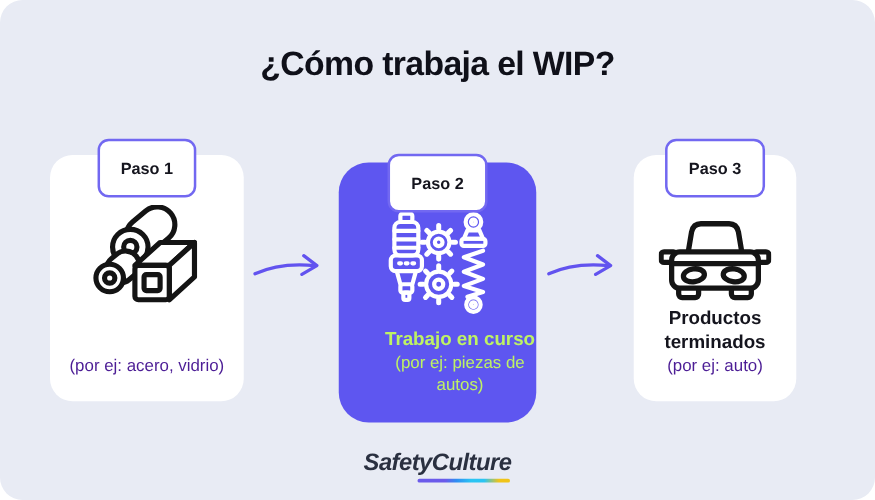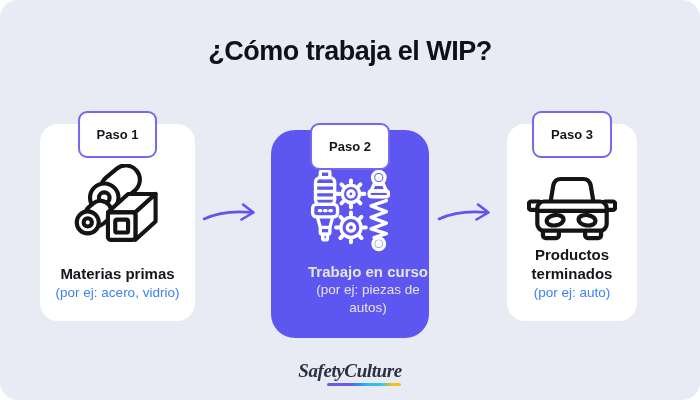--- a/index.html
+++ b/index.html
@@ -33,28 +33,28 @@
   }
   .card-1 .icon-wrap { top:40px; }
   .card-2 .icon-wrap { top:38px; }
   .card-3 .icon-wrap { top:48px; }
   .card-text {
     position:absolute; bottom:19px; left:0; width:100%;
     text-align:center; line-height:1.32;
   }
   .card-2 .card-text { bottom:21px; }
   .card-text .name { font-size:15px; font-weight:bold; color:#15151e; }
-  .card-text .example { font-size:13.5px; color:#3b82f6; }
+  .card-text .example { font-size:13.5px; color:#4c1d95; }
   .card-2 .card-text .name,
-  .card-2 .card-text .example { color:#e5e5e5;padding-left:36px; }
+  .card-2 .card-text .example { color:#bef264;padding-left:36px; }
   .arrow { position:absolute; width:60px; height:26px; }
   .arrow-1 { left:202px; top:201px; }
   .arrow-2 { left:437px; top:201px; }
   .logo {
-    position:absolute; top:360px; left:0; width:700px; text-align:center;font-family:Liberation Serif, serif;
+    position:absolute; top:360px; left:0; width:700px; text-align:center;
   }
   .logo-inner {
     position:relative; display:inline-block;
     font-size:19px; font-weight:bold; font-style:italic;
     color:#2a3040; letter-spacing:-0.4px;
   }
   .logo-underline {
     position:absolute; right:1px; bottom:-4px; width:74px; height:3.5px;
     border-radius:2px;
     background:linear-gradient(90deg,#6b5aea 0%,#6b5aea 30%,#2e8df2 42%,#2ac4f3 58%,#2ac4f3 72%,#f0c419 88%,#f0c419 100%);
@@ -81,21 +81,20 @@
           </g>
         <circle cx="15" cy="63" r="12" fill="#ffffff"></circle>
         <circle cx="15" cy="63" r="4.5" fill="#ffffff"></circle>
         <path d="M37,52 L59,32 L89,32 L67,52 Z" fill="#ffffff"></path>
         <path d="M67,52 L89,32 L89,62 L67,82 Z" fill="#ffffff"></path>
         <rect x="37" y="52" width="30" height="30" rx="3" fill="#ffffff"></rect>
         <rect x="45" y="60" width="14" height="14" rx="2" fill="#ffffff"></rect>
       </svg>
     </div>
     <div class="card-text">
-      <div class="name">Materias primas</div>
       <div class="example">(por ej: acero, vidrio)</div>
     </div>
   </div>
 
   <svg class="arrow arrow-1" viewBox="0 0 60 26" fill="none" stroke="#6253ef" stroke-width="2.6" stroke-linecap="round" stroke-linejoin="round">
     <path d="M2,18 C14,12.5 30,9.5 50,11.5"></path>
     <path d="M41,3.5 L51.5,11.5 L39.5,18.5"></path>
   </svg>
 
   <div class="card card-2">

